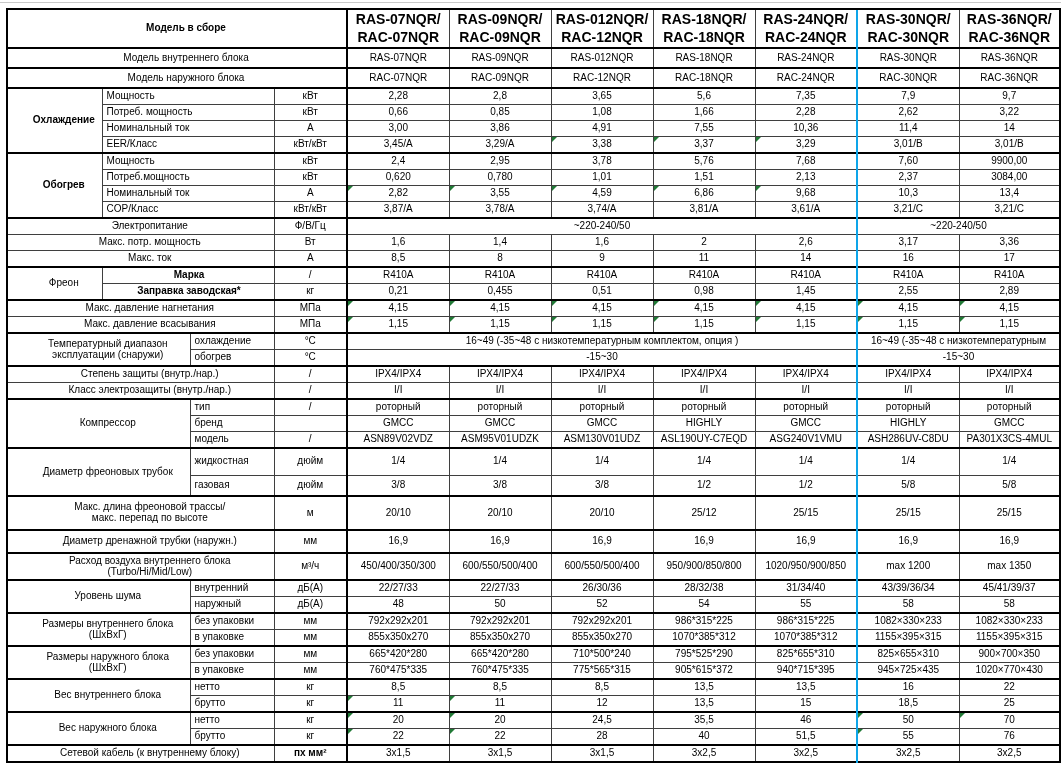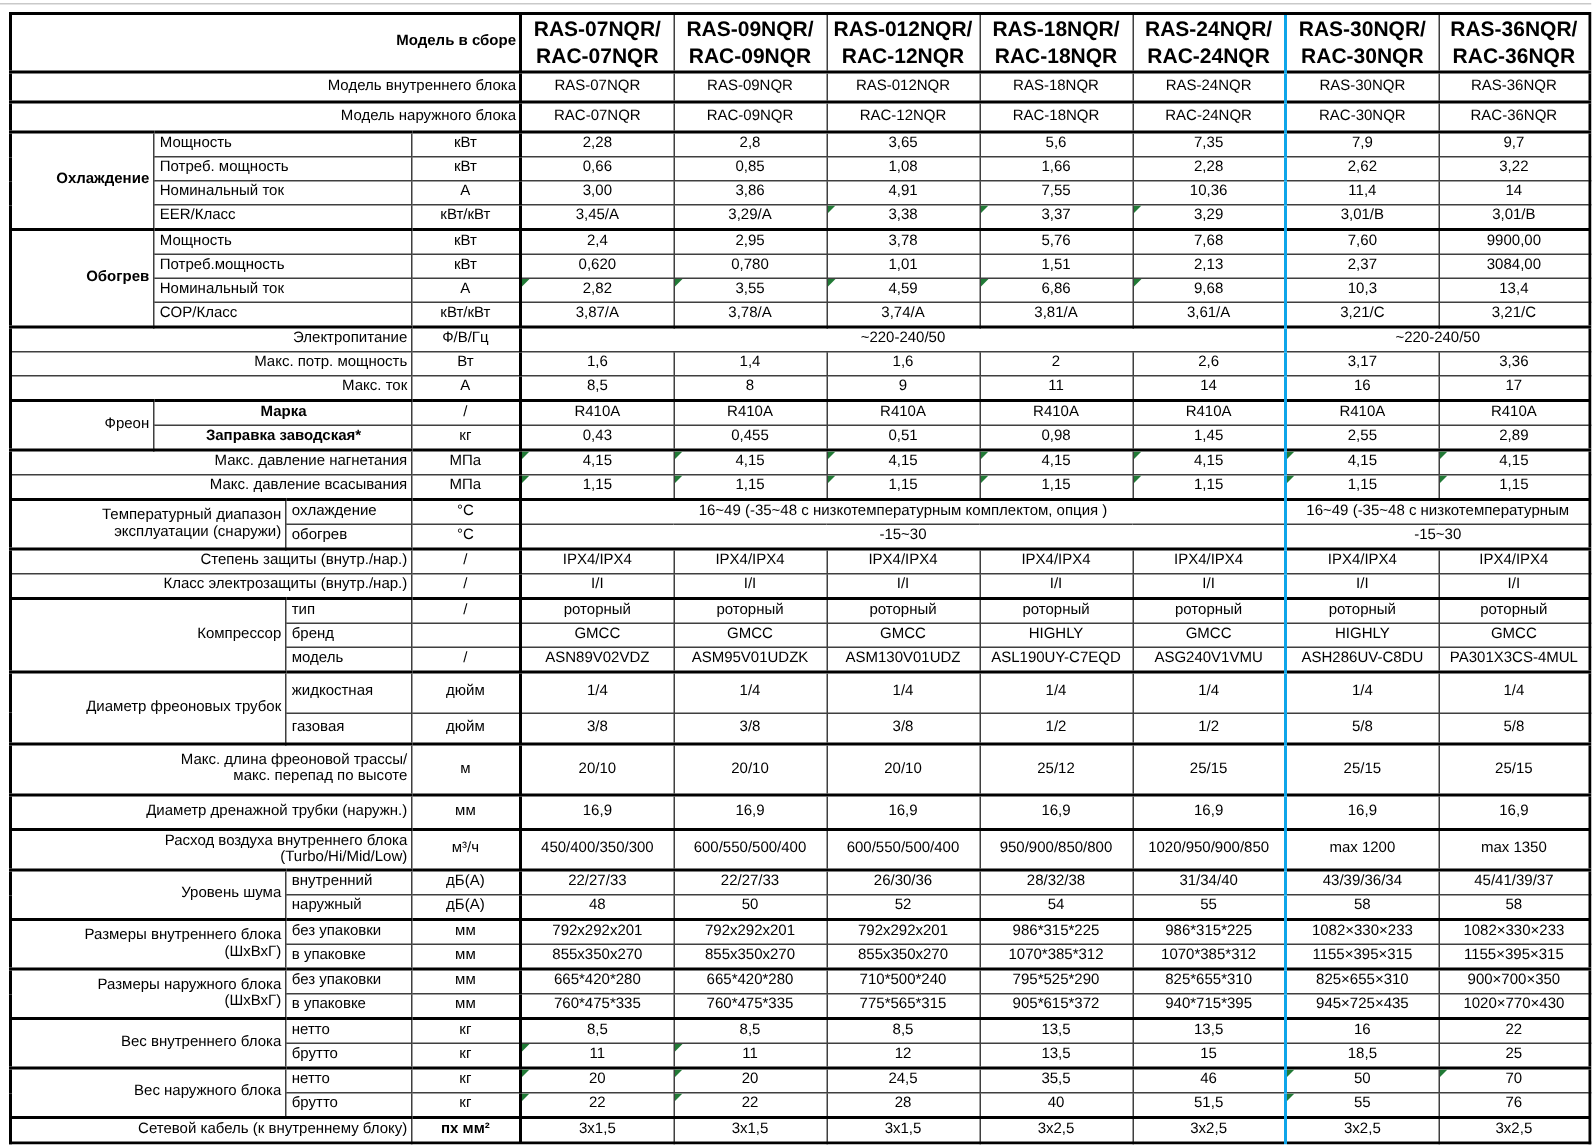--- a/index.html
+++ b/index.html
@@ -2,21 +2,21 @@
 <html><head>
 <meta charset="utf-8">
 <style>
   html,body{margin:0;padding:0;background:#ffffff;}
   body{width:1061px;height:763px;font-family:"Liberation Sans",sans-serif;color:#000;overflow:hidden;}
   .topline{height:1px;background:#c9c9c9;margin:2px 0 5px 0;}
   .page{padding:0 4px 0 6px;}
   table{border-collapse:collapse;table-layout:fixed;width:1051px;border:2px solid #000;}
   td{border:1px solid #3f3f3f;font-size:10px;line-height:1.08;padding:1px 2px;height:13px;
      position:relative;overflow:hidden;vertical-align:middle;}
-  .lab{text-align:right;padding-left:20px;}
+  .lab{text-align:center;padding-left:20px;}
   .sub{text-align:left;padding-left:4px;}
   .sub.c{text-align:center;font-weight:bold;}
   .unit{text-align:center;}
   .val{text-align:center;white-space:nowrap;}
   .b{font-weight:bold;}
   .pre{white-space:pre-line;}
   .hdr{white-space:pre-line;font-size:14px;line-height:1.25;}
   tr.gt>td{border-top:2px solid #000;}
   .ds{border-left:2px solid #000;}
   .vt{border-left:2px solid #0ea5e9;}
@@ -206,21 +206,21 @@
           <td class="val">R410A</td>
           <td class="val">R410A</td>
           <td class="val">R410A</td>
           <td class="val">R410A</td>
           <td class="val vt">R410A</td>
           <td class="val">R410A</td>
         </tr>
         <tr>
           <td colspan="2" class="sub c">Заправка заводская*</td>
           <td class="unit">кг</td>
-          <td class="val ds">0,43</td>
+          <td class="val ds">0,21</td>
           <td class="val">0,455</td>
           <td class="val">0,51</td>
           <td class="val">0,98</td>
           <td class="val">1,45</td>
           <td class="val vt">2,55</td>
           <td class="val">2,89</td>
         </tr>
         <tr class="gt">
           <td colspan="3" class="lab">Макс. давление нагнетания</td>
           <td class="unit">МПа</td>

